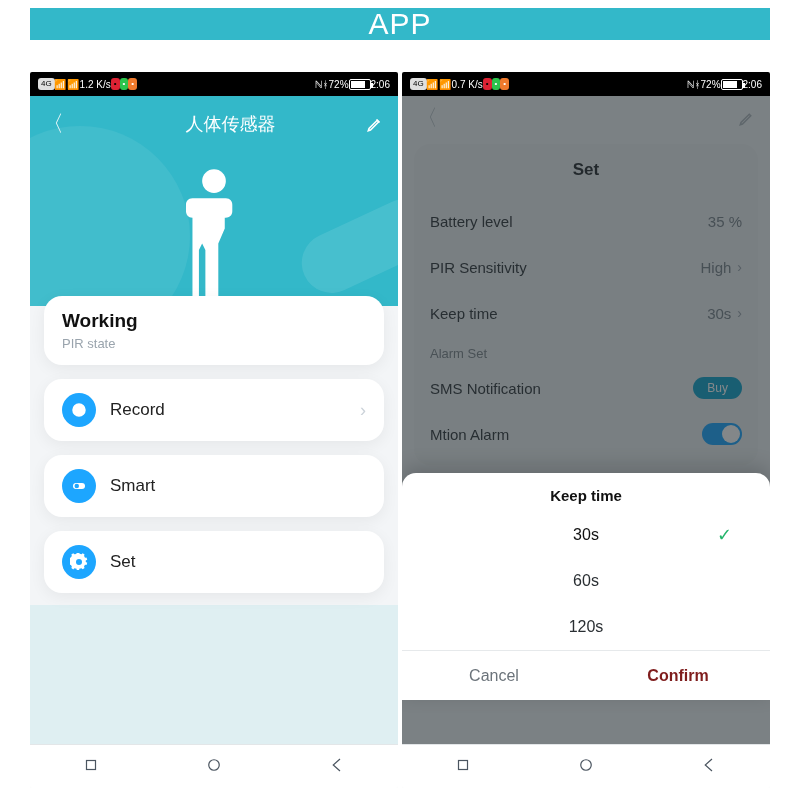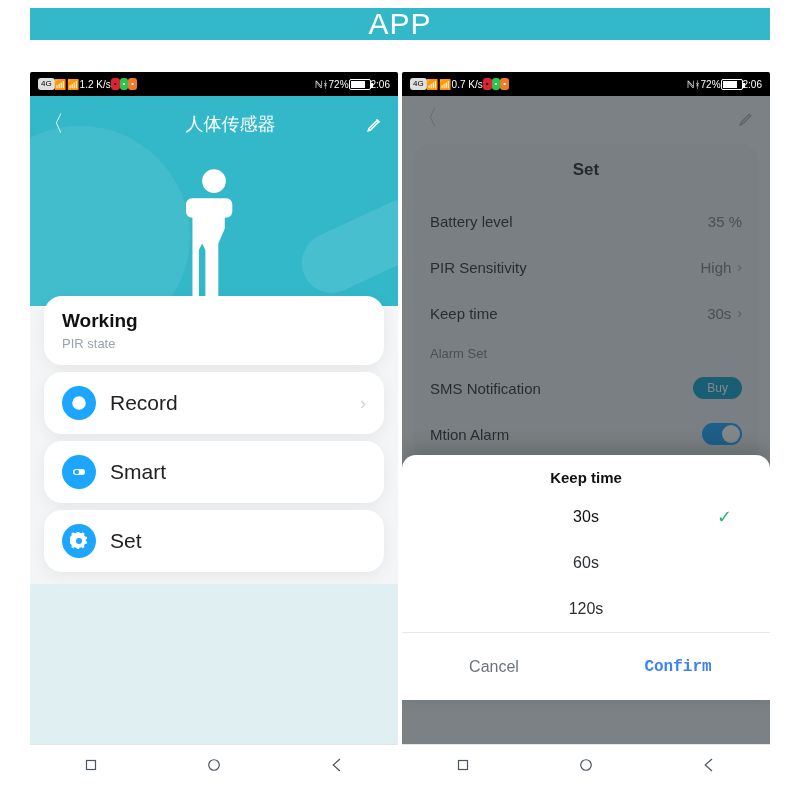--- a/index.html
+++ b/index.html
@@ -23,28 +23,28 @@
   .left-hero { background:#33b8c9; color:#fff; position:relative; padding-top:6px;}
   .titlebar { height:44px; display:flex; align-items:center; justify-content:center; position:relative;}
   .titlebar .back { position:absolute; left:12px; font-size:22px; color:#fff; opacity:.9;}
   .titlebar .edit { position:absolute; right:14px; width:18px; height:18px;}
   .titlebar .label{ font-size:18px; font-weight:500;margin-left:33px;}
   .hero-figure { height:160px; display:flex; align-items:flex-end; justify-content:center; position:relative;}
   .hero-figure svg { width:70px; height:140px;}
   .hero-caption { text-align:center; color:#fff; font-size:18px; font-weight:600; padding:14px 0 36px;}
   .left-hero::after{ content:""; position:absolute; left:-60px; bottom:-40px; width:220px; height:220px; background:rgba(255,255,255,.07); border-radius:50%;}
   .left-hero::before{ content:""; position:absolute; right:-40px; top:120px; width:140px; height:60px; background:rgba(255,255,255,.10); border-radius:40px; transform:rotate(-25deg);}
-  .cards { padding:12px 14px; display:flex; flex-direction:column; gap:7px; margin-top:-22px; position:relative; z-index:2;text-align:center;}
+  .cards { padding:12px 14px; display:flex; flex-direction:column; gap:14px; margin-top:-22px; position:relative; z-index:2;text-align:center;}
   .card { background:#fff; border-radius:18px; padding:14px 18px; box-shadow:0 4px 16px rgba(0,0,0,.06); display:flex; align-items:center; gap:14px;}
   .card.status { flex-direction:column; align-items:flex-start; gap:4px;}
   .card.status .h{ font-size:19px; font-weight:700; color:#111;}
   .card.status .s{ font-size:13px; color:#9aa4ad;}
   .round-ico{ width:34px; height:34px; border-radius:50%; background:#1da6ff; display:flex; align-items:center; justify-content:center; color:#fff; flex:0 0 34px;}
   .round-ico svg{ width:18px; height:18px; fill:#fff;}
-  .card .lab{ font-size:21px; color:#222; font-weight:500;}
+  .card .lab{ font-size:17px; color:#222; font-weight:500;}
   .card .chev{ margin-left:auto; color:#cbd2d9; font-size:18px;}
   
   .right-body{ flex:1; background:#eef2f4; position:relative;}
   .dim-overlay{ position:absolute; inset:0; background:rgba(30,36,40,.55);}
   .settings-panel{ position:absolute; left:12px; right:12px; top:48px; background:#e9edef; border-radius:16px; padding:16px 16px 8px; }
   .settings-panel .ttl{ text-align:center; font-size:17px; font-weight:600; color:#2b3034; margin-bottom:18px;}
   .srow{ display:flex; align-items:center; justify-content:space-between; height:46px; font-size:15px;}
   .srow .k{ color:#343a3f;}
   .srow .v{ color:#7b858d; display:flex; align-items:center; gap:6px;}
   .srow .chev{ color:#9aa4ad; font-size:14px;}
@@ -55,24 +55,24 @@
   
   .ghost-title{ position:absolute; left:0; right:0; top:0; height:44px; display:flex; align-items:center; justify-content:space-between; padding:0 14px;}
   .ghost-title .back{ color:#b8c2c8; font-size:22px;}
   .ghost-title .edit{ width:18px; height:18px;}
   
   .sheet{ position:absolute; left:0; right:0; bottom:44px; background:#fff; border-top-left-radius:14px; border-top-right-radius:14px; box-shadow:0 -6px 20px rgba(0,0,0,.18);}
   .sheet .sh-title{ text-align:center; font-size:15px; font-weight:600; padding:14px 0 8px; color:#111;}
   .opt{ height:46px; display:flex; align-items:center; justify-content:center; font-size:16px; color:#2a2f33; position:relative;}
   .opt.sel{ color:#111;}
   .opt .check{ position:absolute; right:38px; color:#24b46b; font-size:18px;}
-  .sheet .actions{ display:flex; border-top:1px solid #e6e9eb; height:68px;}
+  .sheet .actions{ display:flex; border-top:1px solid #e6e9eb; height:50px;}
   .sheet .actions > div{ flex:1; display:flex; align-items:center; justify-content:center; font-size:16px;}
   .sheet .actions .cancel{ color:#6b737a;}
-  .sheet .actions .confirm{ color:#3b82f6; font-weight:700;font-family:Liberation Mono, monospace;}
+  .sheet .actions .confirm{ color:#7f1d1d; font-weight:700;}
   
   .navbar{ height:44px; background:#fff; display:flex; align-items:center; justify-content:space-around; border-top:1px solid #e3e6e8;}
   .navbar svg{ width:18px; height:18px; stroke:#4b5560; fill:none; stroke-width:1.6;}
   .left-fill{ flex:1; background:#dfeff2;}
 </style>
 </head>
 <body>
 
 <div class="stage">
   <div class="banner">APP</div>

